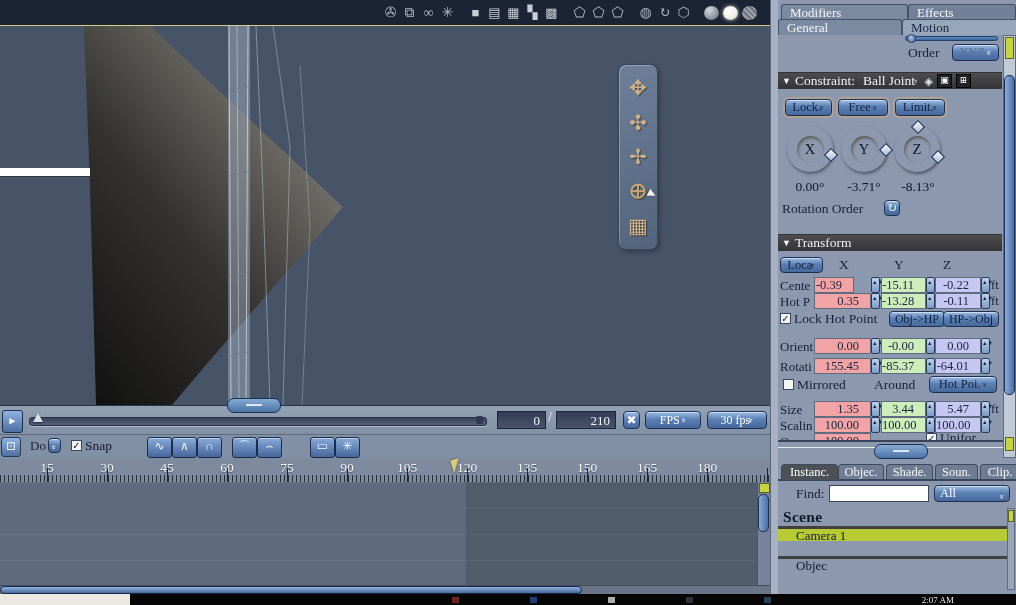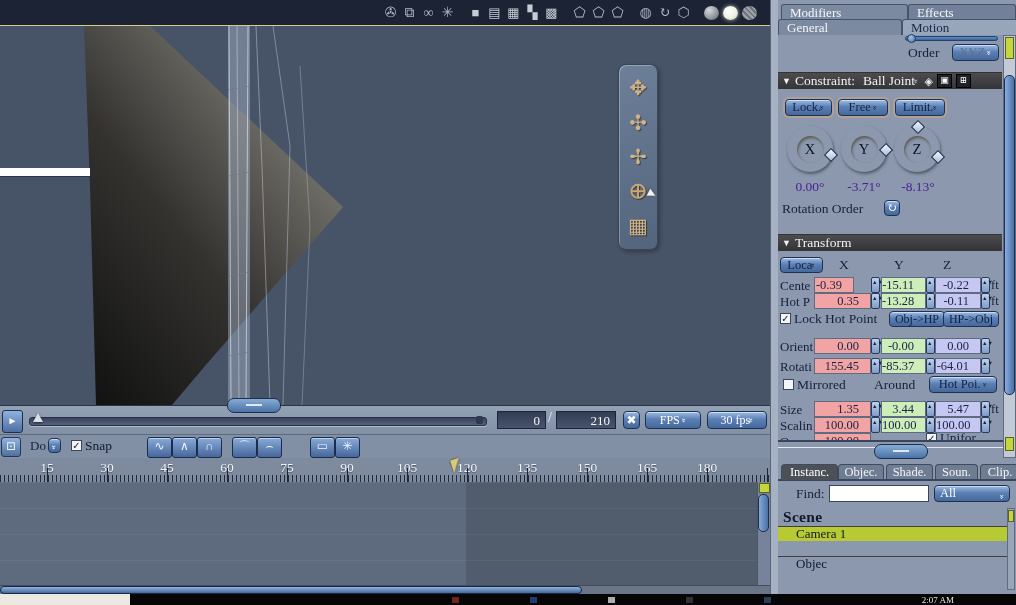--- a/index.html
+++ b/index.html
@@ -83,36 +83,36 @@
   .tri{font-size:9px;margin-right:4px;color:#f2f2f2;}
   .hdr-ico{font-size:11px;color:#e8eaee;margin-left:6px;}
   .hdr-dark-ico{background:#1f2327;border:1px solid #000;width:13px;height:12px;line-height:11px;text-align:center;font-size:9px;color:#fff;margin-left:4px;}
   .lff{top:99px;height:17px;border-radius:4px;background:linear-gradient(#9dbde6,#5b80b4 45%,#46699c);border:1px solid #1f3050;box-shadow:0 0 0 2px rgba(224,172,118,.45),inset 0 1px 0 rgba(255,255,255,.5);color:#16233f;font-size:12.5px;text-align:center;line-height:15px;box-sizing:border-box;}
   .dial{width:46px;height:46px;border-radius:50%;position:absolute;
         background:radial-gradient(circle at 30% 25%,#f8e6ba 0%,#ddb26b 30%,#9c username 55%,#9c7430 55%,#e9cb8e 80%,#7a5a22 100%);
         box-shadow:1px 2px 3px rgba(10,15,25,.45);display:flex;align-items:center;justify-content:center;}
   .dial-hole{width:27px;height:27px;border-radius:50%;background:#8b98ad;box-shadow:inset 1px 2px 3px rgba(55,38,8,.55);
              display:flex;align-items:center;justify-content:center;font-size:14.5px;color:#0d1524;}
   .diamond{position:absolute;width:8px;height:8px;background:linear-gradient(135deg,#f5f8fc,#a9bcd6);border:1px solid #22304e;transform:rotate(45deg);z-index:3;}
-  .dial-val{top:179px;width:62px;text-align:center;font-size:13.5px;color:#4c1d95;}
+  .dial-val{top:179px;width:62px;text-align:center;font-size:13.5px;color:#0f172a;}
   .field{position:absolute;border:1px solid #5f6b80;color:#1a2340;font-size:12.5px;text-align:right;padding-right:11px;box-sizing:border-box;height:16px;line-height:14px;}
   .fx{background:#f2a3a3;} .fy{background:#cdeebb;} .fz{background:#c6c7f2;}
   .step{position:absolute;width:9px;height:16px;background:linear-gradient(#bcd1ec,#7f9cc8);border:1px solid #2a3a5c;box-sizing:border-box;border-radius:2px;color:#16223e;font-size:5.5px;line-height:6px;text-align:center;padding-top:1px;}
   .rowlbl{position:absolute;left:2px;font-size:13px;color:#15203a;white-space:nowrap;overflow:hidden;width:35px;}
   .unit{position:absolute;left:213px;font-size:12.5px;color:#15203a;}
   .mini-btn{border-radius:4px;background:linear-gradient(#9dbde6,#5b80b4 45%,#46699c);border:1px solid #1f3050;color:#10203c;font-size:12px;text-align:center;box-sizing:border-box;height:16px;line-height:14px;box-shadow:inset 0 1px 0 rgba(255,255,255,.5);}
   .panel-end{left:0;top:440px;width:238px;height:5px;border-top:2px solid #39455c;border-bottom:1px solid #e5e9f0;background:#8b98ad;}
   .p-split{left:96px;top:444px;width:52px;height:13px;border-radius:7px;background:linear-gradient(#86abd4,#4a73a6);border:1px solid #1d2f4e;z-index:5;}
   .p-split i{display:block;width:16px;height:2px;background:#dfe8f2;margin:5px auto 0;}
   .ptab{top:464px;height:16px;border:1px solid #3f4a5e;border-bottom:none;border-radius:4px 4px 0 0;background:#6f7d92;color:#f2f4f8;font-size:12.5px;text-align:center;line-height:15px;box-sizing:border-box;position:absolute;}
   .ptab-active{background:#4c5158;color:#fff;z-index:2;}
   .ptabs-base{left:0;top:479px;width:238px;height:2px;background:#39455c;}
   .find-input{left:51px;top:485px;width:100px;height:17px;background:#fff;border:1px solid #39455c;box-sizing:border-box;}
   .tree-hdr{left:5px;top:508px;font-size:15.5px;color:#10182c;font-weight:bold;letter-spacing:.3px;}
-  .trow{position:absolute;left:0;width:229px;height:15px;border-top:1px solid #404040;font-size:13px;color:#10182c;padding-left:18px;line-height:14px;box-sizing:border-box;}
+  .trow{position:absolute;left:0;width:229px;height:15px;border-top:3px solid #404040;font-size:13px;color:#10182c;padding-left:18px;line-height:14px;box-sizing:border-box;}
   .trow-sel{background:#b7ca33;}
   .tree-scroll{left:229px;top:508px;width:8px;height:82px;background:#9aa6b8;border:1px solid #5f6b80;box-sizing:border-box;}
   .tree-thumb{left:230px;top:510px;width:6px;height:12px;background:#c6d43e;border:1px solid #5a6324;box-sizing:border-box;}
   .mscroll{left:225px;top:35px;width:13px;height:423px;background:#c2cad6;border:1px solid #5f6b80;box-sizing:border-box;}
   .ms-mark{position:absolute;left:227px;width:9px;background:#c6d43e;border:1px solid #5a6324;box-sizing:border-box;}
   .ms-thumb{left:226px;top:75px;width:11px;height:320px;border-radius:5px;background:linear-gradient(90deg,#8aade0,#4a70a4);border:1px solid #1e3050;box-sizing:border-box;}
 </style>
 </head>
 <body>
 

